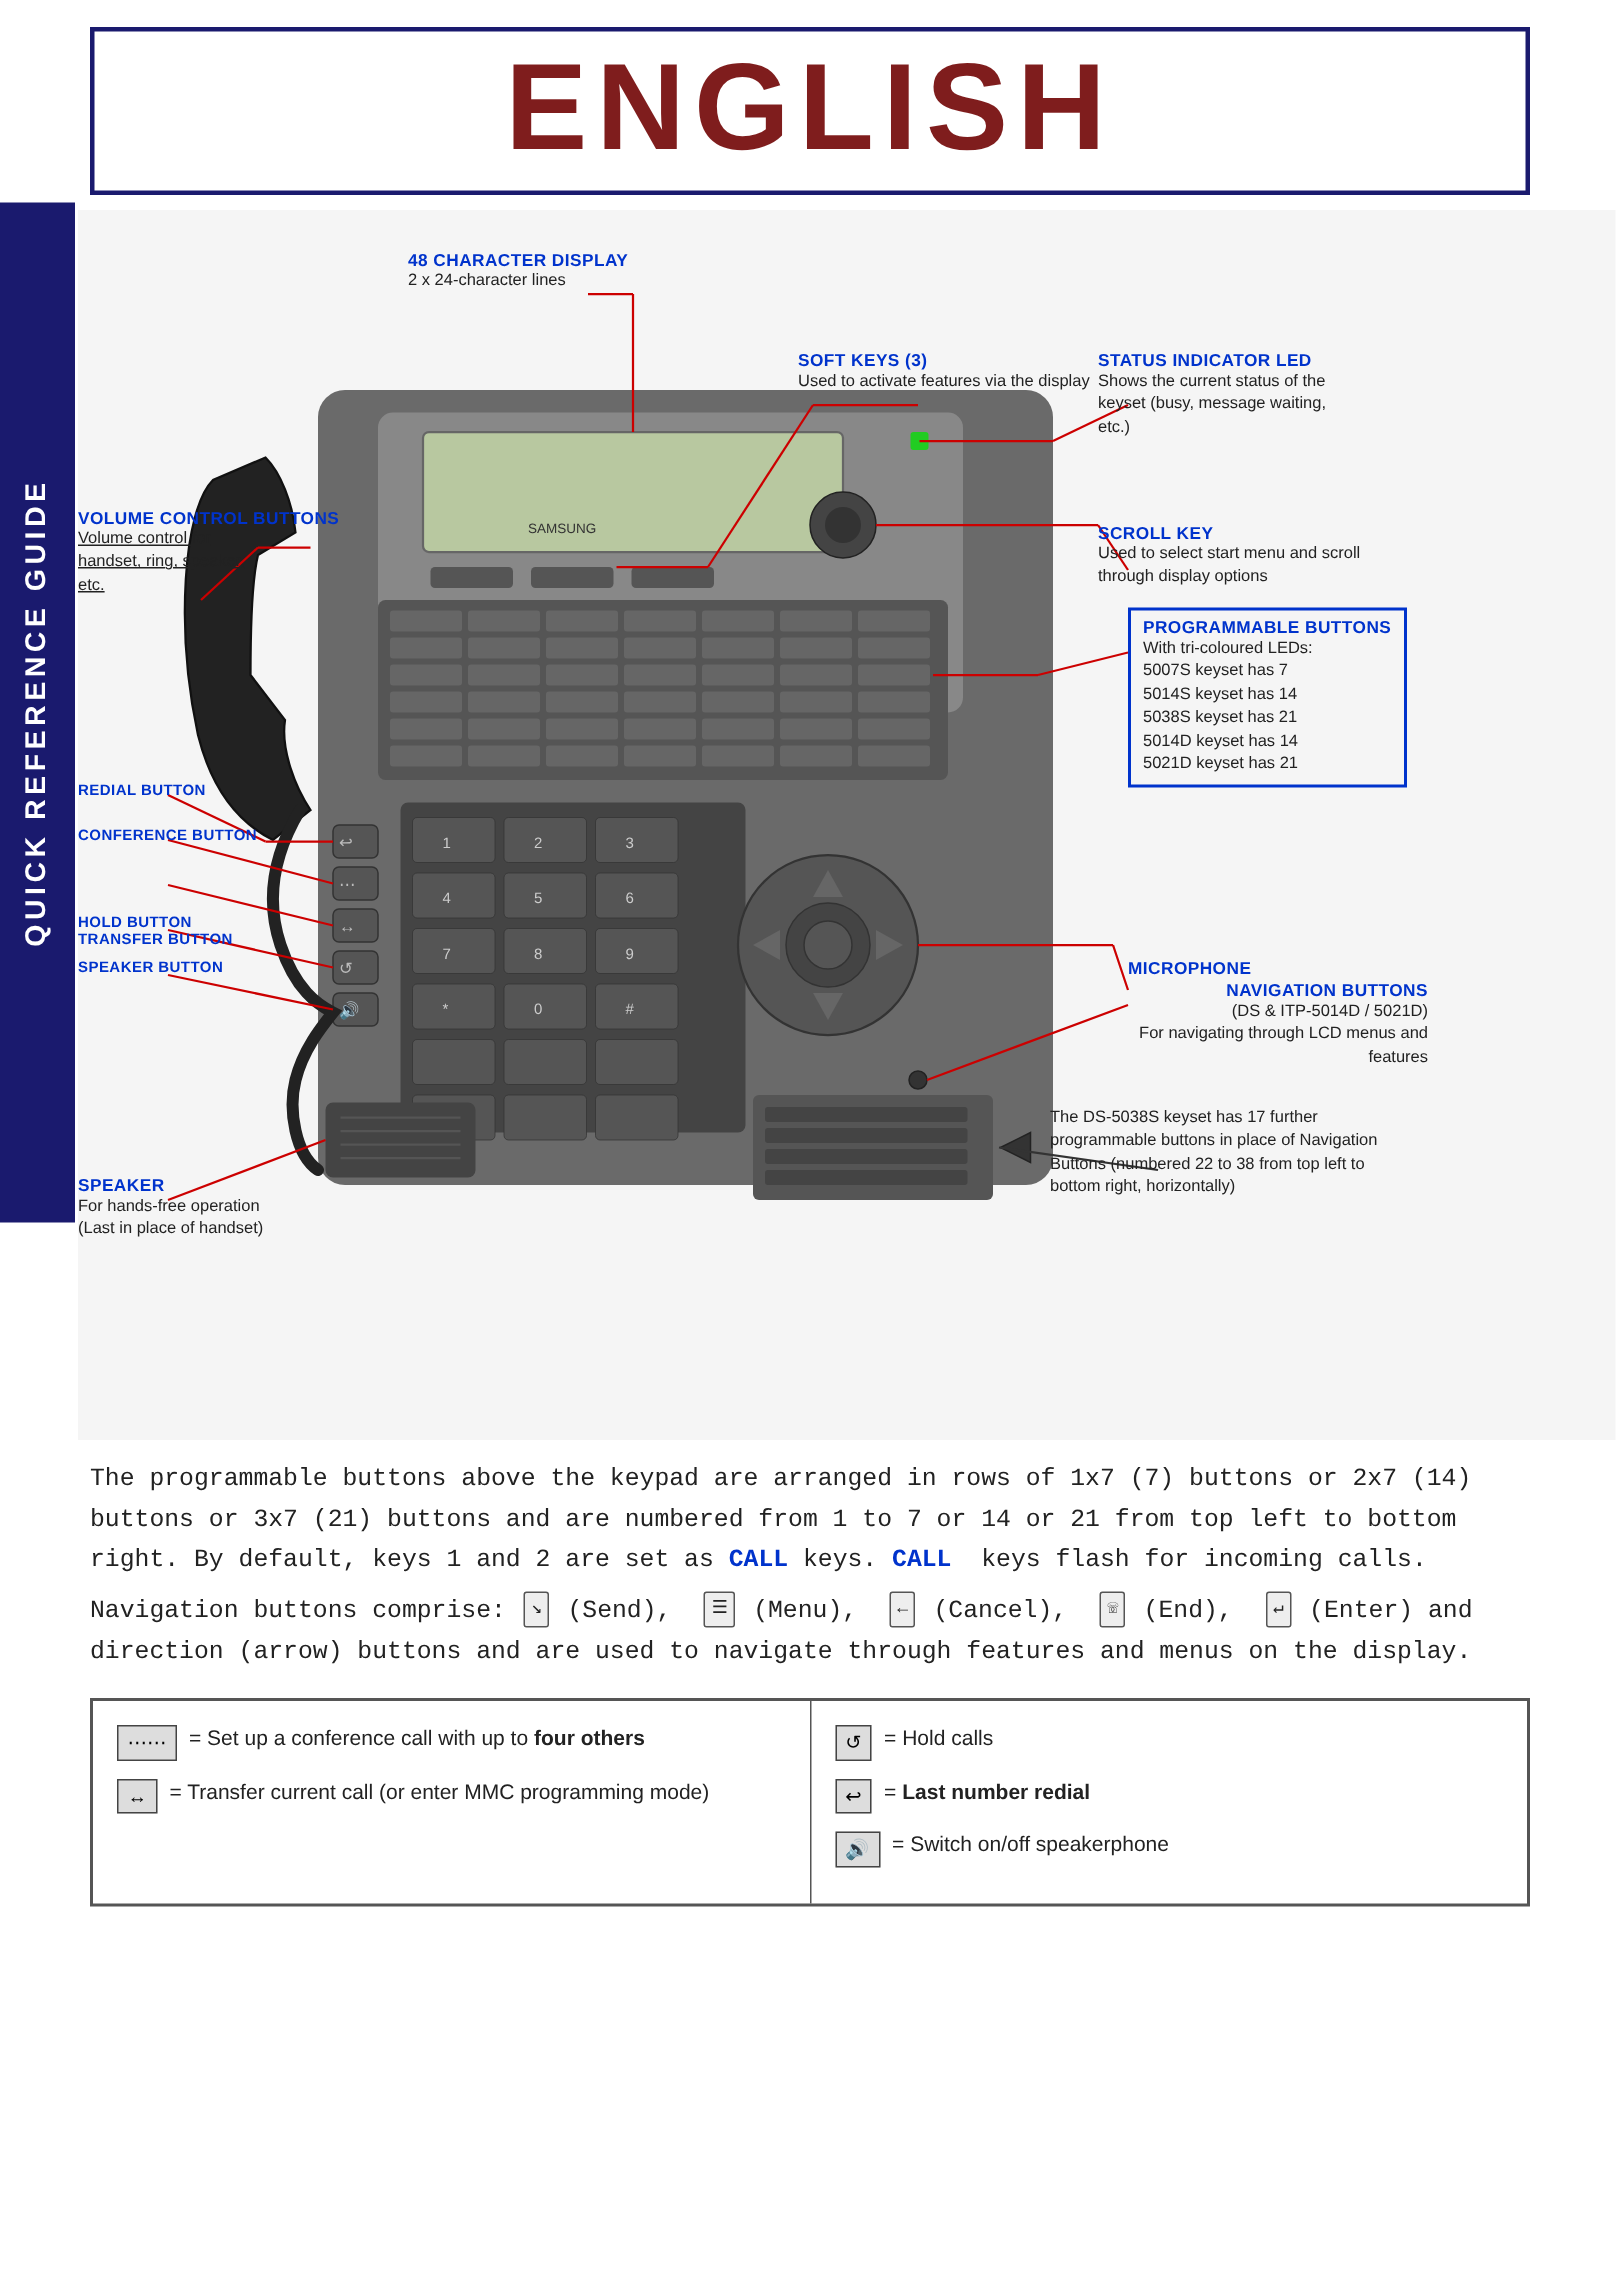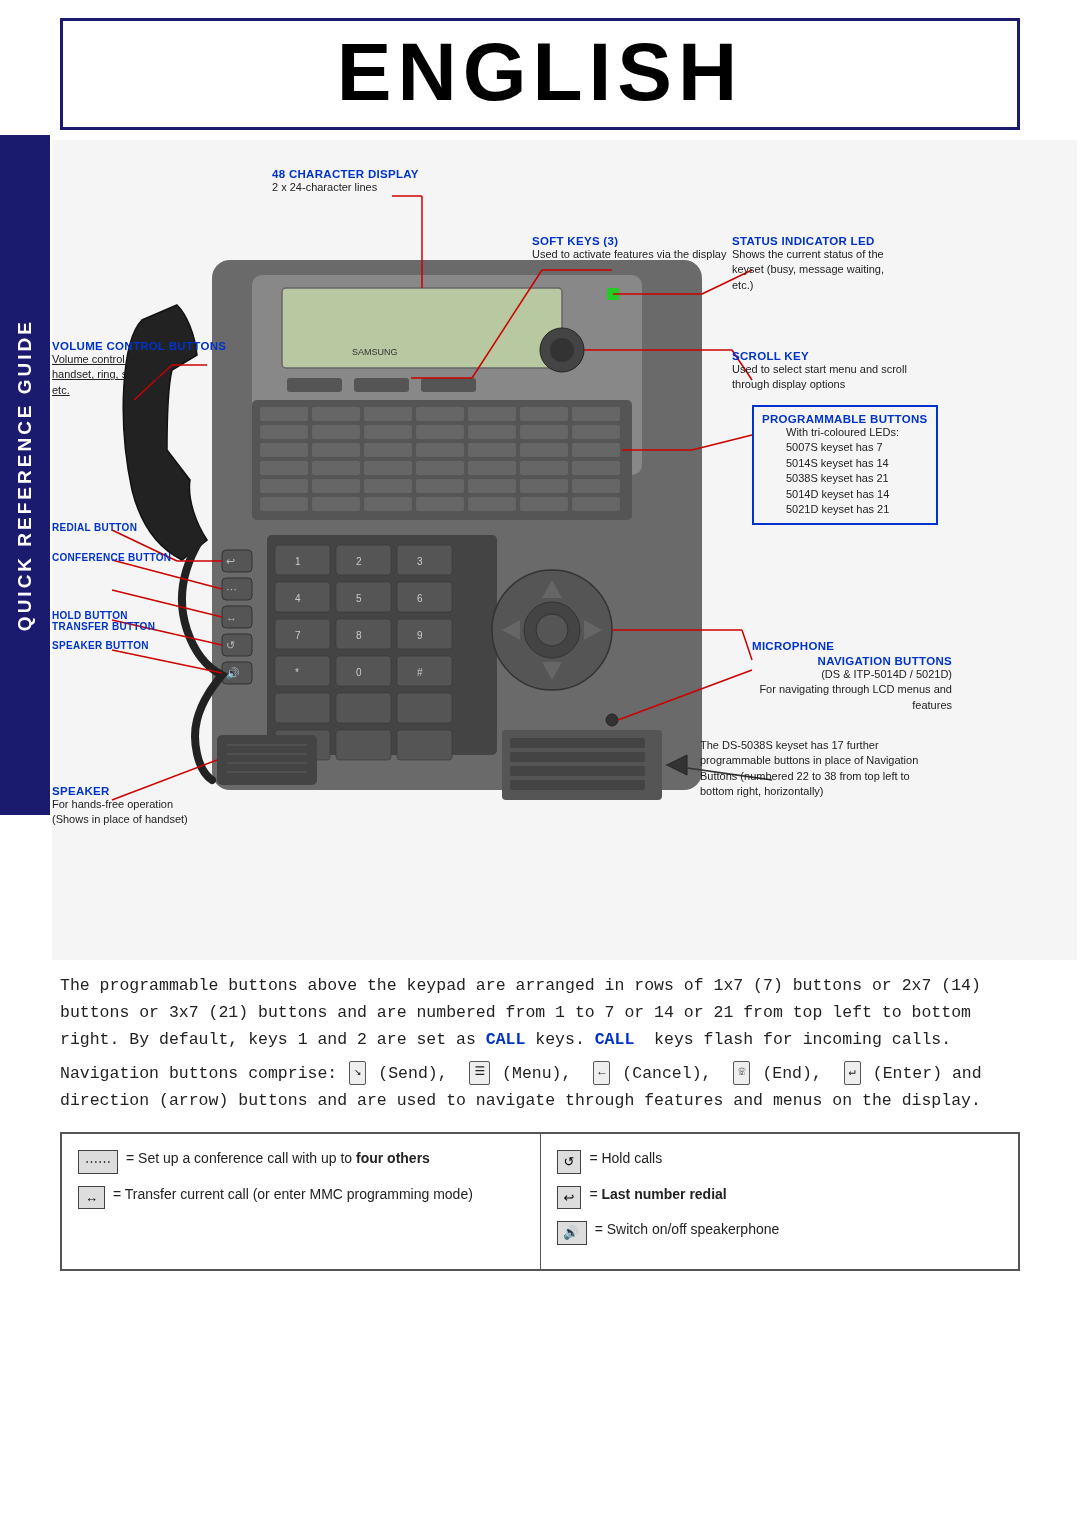--- a/index.html
+++ b/index.html
@@ -15,21 +15,21 @@
     
     .header {
       border: 3px solid #1a1a6e;
       margin: 18px 60px 0 60px;
       text-align: center;
       padding: 10px 0 14px 0;
     }
     .header-title {
       font-size: 82px;
       font-weight: bold;
-      color: #000000;
+      color: #7f1d1d;
       letter-spacing: 6px;
       line-height: 1;
     }
 
     
     .sidebar {
       position: absolute;
       left: 0;
       top: 135px;
       width: 50px;
@@ -373,21 +373,21 @@
     <div class="ann-sub" style="max-width:120px;text-decoration:underline;">Volume control for handset, ring, speaker, etc.</div>
   </div>
 
   <div class="ann" style="top:210px; left:680px;">
     <div class="ann-title">SCROLL KEY</div>
     <div class="ann-sub" style="max-width:180px;">Used to select start menu and scroll through display options</div>
   </div>
 
   <div class="ann blue-box" style="top:265px; left:700px; max-width:220px;">
     <div class="ann-title">PROGRAMMABLE BUTTONS</div>
-    <div class="ann-sub" style="white-space:pre-line;margin-left:24px;">With tri-coloured LEDs:
+    <div class="ann-sub" style="white-space:pre-line;">With tri-coloured LEDs:
 5007S keyset has 7
 5014S keyset has 14
 5038S keyset has 21
 5014D keyset has 14
 5021D keyset has 21</div>
   </div>
 
   <div class="ann" style="top:500px; left:700px;">
     <div class="ann-title">MICROPHONE</div>
   </div>
@@ -414,21 +414,21 @@
     <div class="ann-title" style="font-size:10px;">HOLD BUTTON</div>
   </div>
 
   <div class="ann" style="top:500px; left:0px;">
     <div class="ann-title" style="font-size:10px;">SPEAKER BUTTON</div>
   </div>
 
   <div class="ann" style="top:645px; left:0px;">
     <div class="ann-title">SPEAKER</div>
     <div class="ann-sub" style="white-space:pre-line;">For hands-free operation
-(Shows in place of handset)</div>
+(Last in place of handset)</div>
   </div>
 
   <div class="ann" style="top:598px; left:648px; max-width:220px; font-size:11px; color:#222; line-height:1.4;">
     <span>The DS-5038S keyset has 17 further programmable buttons in place of Navigation Buttons (numbered 22 to 38 from top left to bottom right, horizontally)</span>
   </div>
 
 </div>
 
 <div class="bottom-text">
   <p>

